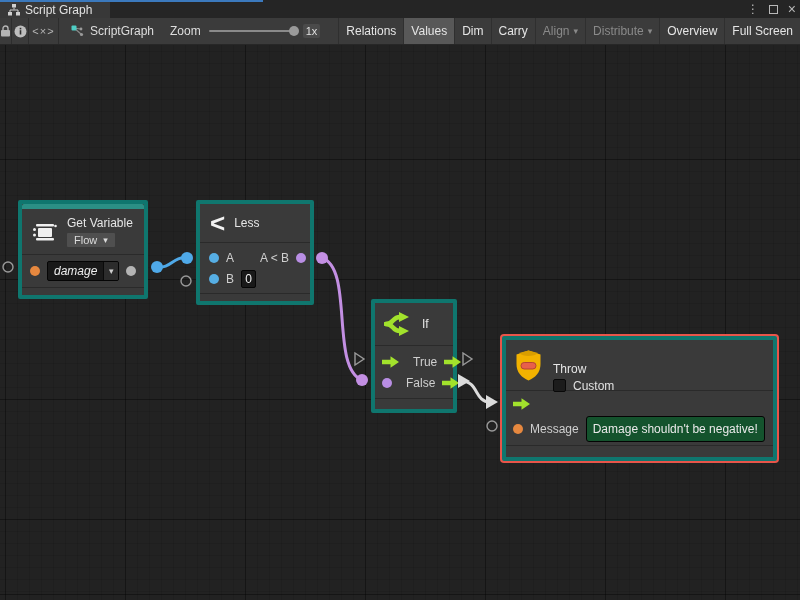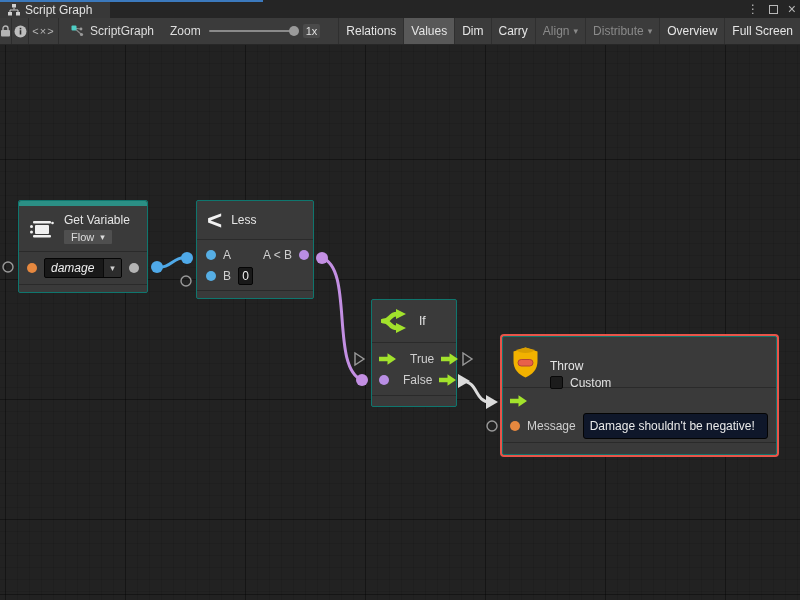--- a/index.html
+++ b/index.html
@@ -42,21 +42,21 @@
     background-image:
       repeating-linear-gradient(to right, rgba(0,0,0,0.10) 0 1px, transparent 1px 12px),
       repeating-linear-gradient(to bottom, rgba(0,0,0,0.10) 0 1px, transparent 1px 12px),
       repeating-linear-gradient(to right, rgba(0,0,0,0.32) 0 1px, transparent 1px 120px),
       repeating-linear-gradient(to bottom, rgba(0,0,0,0.32) 0 1px, transparent 1px 120px);
     background-position: 5px 0, 0 -6px, 5px 0, 0 -6px; }
 
   .wires { position:absolute; top:0; left:0; width:800px; height:600px; pointer-events:none; }
 
   
-  .node { position:absolute; background:#3a3a3a; border:1px solid #0f766e; border-radius:2px; color:#e6e6e6; }
+  .node { position:absolute; background:#3a3a3a; border:4px solid #0f766e; border-radius:2px; color:#e6e6e6; }
   .node .hdr { display:flex; align-items:center; gap:9px; padding:0 10px; }
   .node .divider { height:1px; background:#2a2a2a; }
   .node .footer { border-top:1px solid #2a2a2a; }
   .row { display:flex; align-items:center; gap:7px; }
   .dot { width:10px; height:10px; border-radius:50%; flex:0 0 auto; }
   .dot.orange { background:#e6883f; }
   .dot.blue { background:#56aee4; }
   .dot.purple { background:#b98ee4; }
   .dot.gray { background:#b4b4b4; }
   .plabel { font-size:12px; color:#cfcfcf; }
@@ -103,21 +103,21 @@
   .n-throw { left:502px; top:336px; width:275px; box-shadow:0 0 0 2px #e8554a; }
   .n-throw .hdr { height:50px; gap:11px; padding:0 9px; align-items:center; }
   .n-throw .hdr-text { display:flex; flex-direction:column; gap:3px;margin-top:24px; }
   .n-throw .title { font-size:12px; }
   .cbrow { display:flex; align-items:center; gap:7px; }
   .checkbox { width:13px; height:13px; background:#1c1c1c; border:1px solid #080808; border-radius:2px; }
   .cblabel { font-size:12px; color:#e0e0e0; }
   .n-throw .body { padding:4px 8px 4px 7px; display:flex; flex-direction:column; gap:4px; }
   .n-throw .arrow-row { height:18px; display:flex; align-items:center; }
   .n-throw .msg-row { height:24px; }
-  .textbox { flex:1; height:18px; background:#0f172a; border:1px solid #040404; border-radius:3px;
+  .textbox { flex:1; height:18px; background:#14532d; border:1px solid #040404; border-radius:3px;
              color:#e9e9e9; font-size:12px; display:flex; align-items:center; padding:12px 6px; white-space:nowrap; overflow:hidden; }
   .n-throw .footer { height:12px; }
 </style>
 </head>
 <body>
 
 <div class="window">
 
   <div class="tabbar">
     <div class="focus-line"></div>

